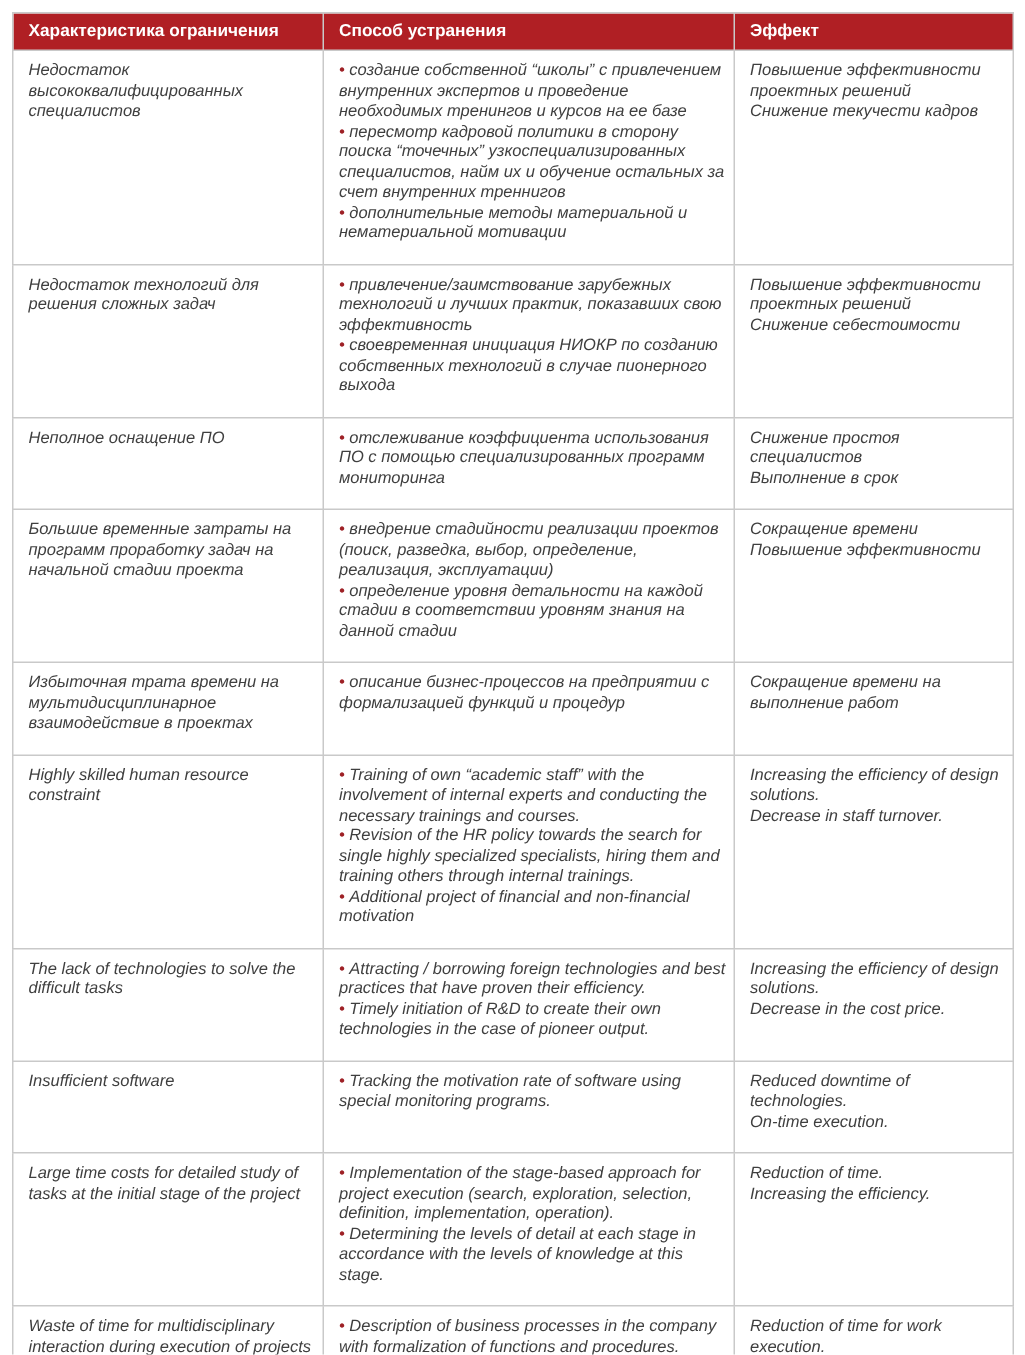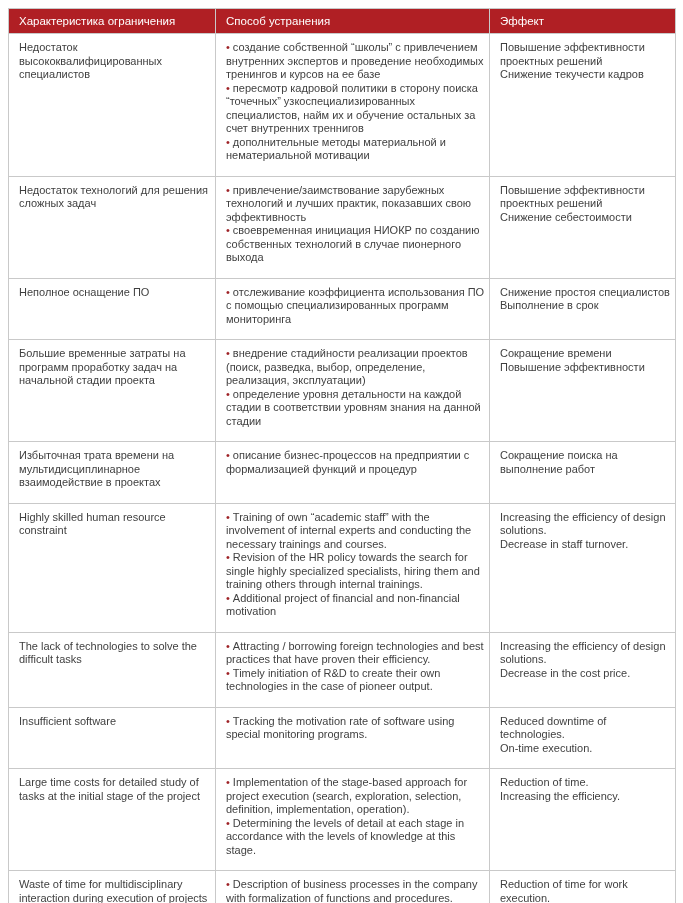--- a/index.html
+++ b/index.html
@@ -9,25 +9,25 @@
     --border:#c9c9c9;
     --caption-bg:#ececec;
     --caption-accent:#c8402f;
   }
   *{box-sizing:border-box;margin:0;padding:0;}
   html,body{width:683px;height:903px;overflow:hidden;background:#ffffff;
     font-family:"Liberation Sans","DejaVu Sans",sans-serif;}
   .page{padding:8px 8px 0 8px;}
   table.constraints{width:667px;border-collapse:collapse;table-layout:fixed;}
   col.c1{width:207px;} col.c2{width:274px;} col.c3{width:186px;}
-  th{background:var(--header-bg);color:#ffffff;font-size:11.5px;font-weight:normal;
+  th{background:var(--header-bg);color:#ffffff;font-size:11.5px;font-weight:bold;
      text-align:left;padding:6px 10px;border:1px solid var(--border);margin-left:24px;}
   td{vertical-align:top;border:1px solid var(--border);
      font-size:11px;line-height:13.5px;color:var(--body-text);
-     padding:7px 2px 13px 10px;}
+     padding:7px 2px 13px 10px;font-style:italic;}
   .bi{margin:0;}
   .b{color:var(--bullet);margin-right:3px;font-size:11px;}
   .el{margin:0;}
 </style>
 </head>
 <body>
 
 <div class="page">
   <table class="constraints">
     <colgroup>
@@ -100,21 +100,21 @@
     </tr>
 
     <tr>
       <td>
         <div>Избыточная трата времени на мультидисциплинарное взаимодействие в проектах</div>
       </td>
       <td>
         <div class="bi"><span class="b">•</span><span>описание бизнес-процессов на предприятии с формализацией функций и процедур</span></div>
       </td>
       <td>
-        <div class="el">Сокращение поиска на выполнение работ</div>
+        <div class="el">Сокращение времени на выполнение работ</div>
       </td>
     </tr>
 
 
     <tr>
       <td>
         <div>Highly skilled human resource constraint</div>
       </td>
       <td>
         <div class="bi"><span class="b">•</span><span>Training of own “academic staff” with the involvement of internal experts and conducting the necessary trainings and courses.</span></div>

